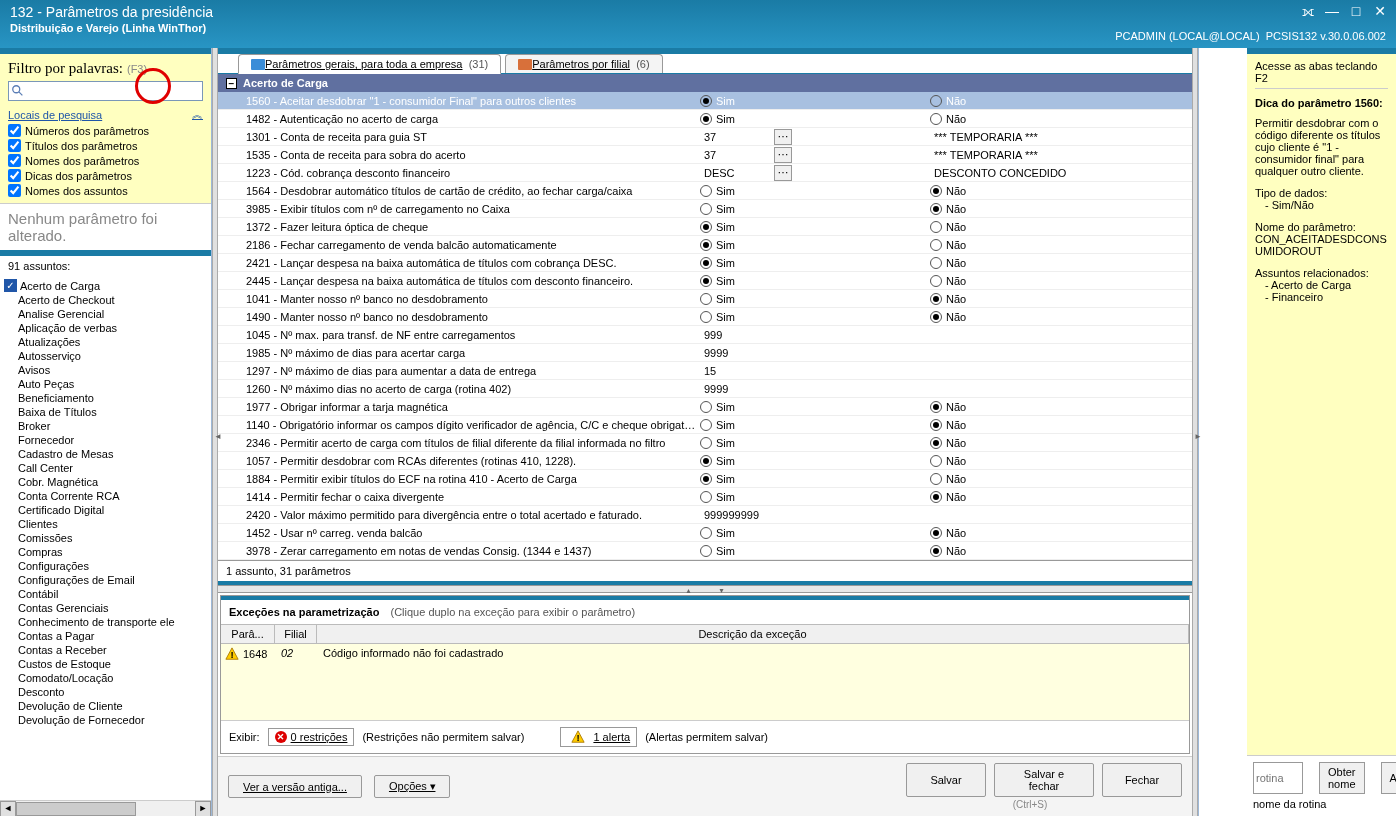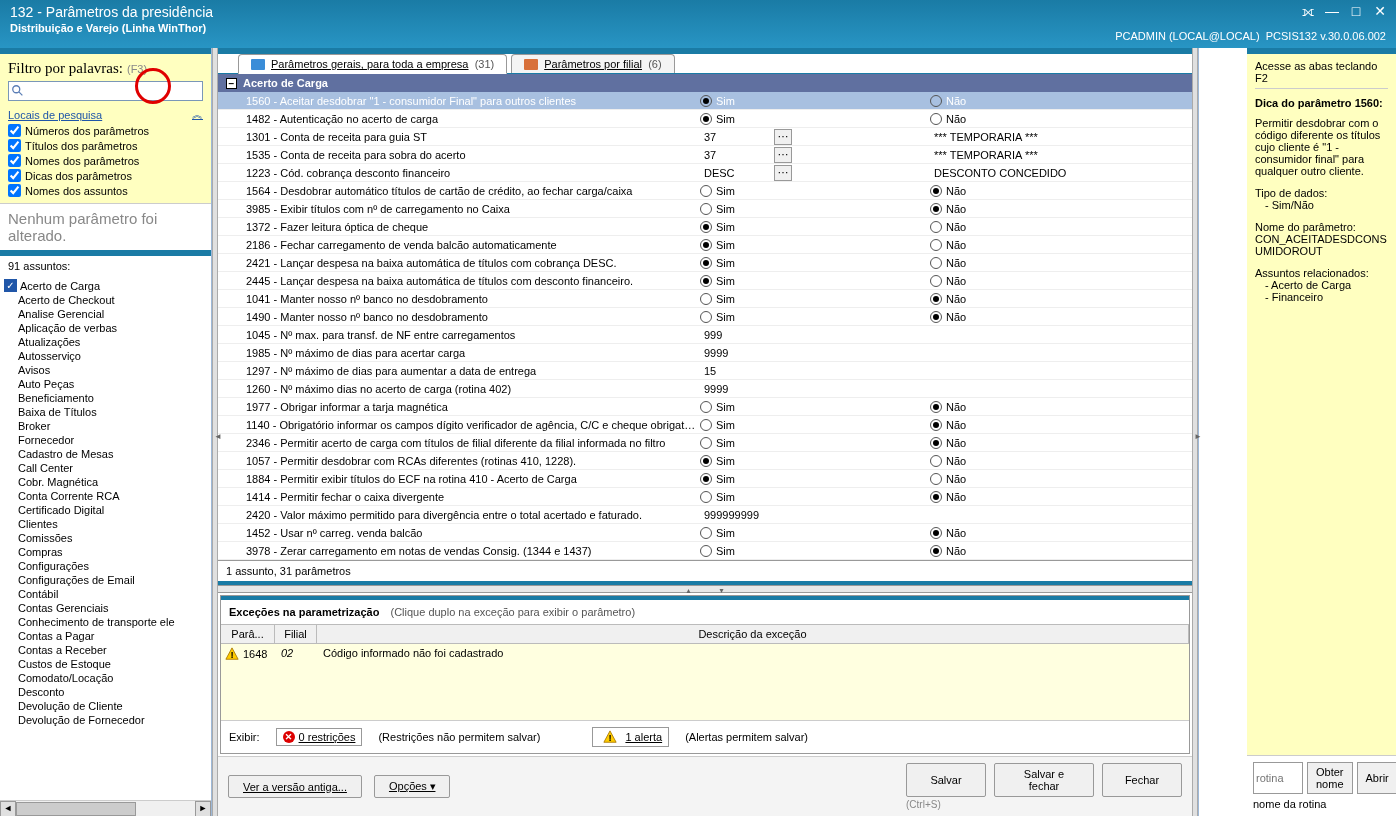--- a/index.html
+++ b/index.html
@@ -35,21 +35,21 @@
 .assunto-item { padding: 1px 8px 1px 18px; cursor: pointer; white-space: nowrap; }
 .assunto-item.checked { padding-left: 4px; display: flex; align-items: center; gap: 3px; }
 .assunto-item.checked .chk { width: 13px; height: 13px; background: #2056a8; color: #fff; font-size: 10px; text-align: center; line-height: 13px; }
 .hscroll { height: 16px; background: #f0f0f0; border-top: 1px solid #ccc; position: relative; }
 .hscroll-thumb { position: absolute; left: 16px; width: 120px; height: 14px; top: 1px; background: #ccc; border: 1px solid #999; }
 .hscroll-arrow { position: absolute; top: 0; width: 16px; height: 16px; background: #e0e0e0; border: 1px solid #999; text-align: center; line-height: 12px; font-size: 9px; }
 
 
 .center { flex: 1; display: flex; flex-direction: column; background: #fff; }
 .tabs-bar { height: 26px; background: #fff; border-bottom: 1px solid #1a7ba5; display: flex; align-items: flex-end; padding-left: 20px; border-top: 6px solid #1a7ba5; }
-.tab { display: flex; align-items: center; gap: 6px; padding: 3px 12px; border: 1px solid #999; border-bottom: none; border-radius: 4px 4px 0 0; margin-right: 4px; background: #f4f4f4; cursor: pointer; }
+.tab { display: flex; align-items: center; gap: 0; padding: 3px 12px; border: 1px solid #999; border-bottom: none; border-radius: 4px 4px 0 0; margin-right: 4px; background: #f4f4f4; cursor: pointer; }
 .tab.active { background: #fff; border-bottom: 1px solid #fff; position: relative; top: 1px; }
 .folder-icon { width: 14px; height: 11px; border-radius: 1px; }
 .tab-count { color: #555; }
 
 .param-scroll { flex: 1; overflow-y: scroll; background: #fff; border-bottom: 1px solid #999; }
 .group-header { background: #6070a0; color: #fff; padding: 3px 8px; font-weight: bold; display: flex; align-items: center; gap: 6px; }
 .collapse-icon { width: 11px; height: 11px; background: #fff; color: #000; text-align: center; line-height: 9px; font-size: 10px; border: 1px solid #000; }
 .param-row { display: flex; align-items: center; height: 18px; padding-left: 28px; border-bottom: 1px solid #eee; }
 .param-row.selected { background: #a8c0e0; color: #fff; }
 .param-row.selected .param-label { color: #fff; }
@@ -68,42 +68,42 @@
 .exc-section { border: 1px solid #999; margin: 2px; display: flex; flex-direction: column; }
 .exc-sep { height: 4px; background: #1a7ba5; }
 .exc-title { padding: 6px 8px; background: #fff; }
 .exc-hint { color: #555; margin-left: 8px; }
 .exc-grid { background: #ffffe0; }
 .exc-head-row { display: flex; background: #f0f0f0; border-bottom: 1px solid #bbb; border-top: 1px solid #bbb; text-align: center; }
 .exc-col { padding: 3px 6px; border-right: 1px solid #bbb; }
 .exc-data-row { display: flex; padding: 3px 0; }
 .warn-icon { width: 14px; height: 14px; margin: 0 4px; }
 .exc-spacer { height: 56px; }
-.exc-footer { display: flex; align-items: center; gap: 16px; padding: 6px 8px; border-top: 1px solid #ccc; background: #fff; }
+.exc-footer { display: flex; align-items: center; gap: 8px; padding: 6px 8px; border-top: 1px solid #ccc; background: #fff; }
 .badge { display: inline-flex; align-items: center; gap: 4px; border: 1px solid #999; padding: 2px 6px; background: #fff; cursor: pointer; }
 .err-icon { width: 12px; height: 12px; background: #d00; border-radius: 50%; color: #fff; font-size: 9px; text-align: center; line-height: 12px; font-weight: bold; }
 
 
 .bottom-bar { display: flex; align-items: center; justify-content: space-between; padding: 6px 10px; background: #f4f4f4; border-top: 1px solid #ccc; }
 .bottom-left { display: flex; gap: 12px; }
 .btn { padding: 4px 14px; border: 1px solid #999; background: #f0f0f0; cursor: pointer; border-radius: 2px; }
-.bottom-right { display: flex; flex-direction: column; align-items: flex-start; gap: 2px; padding-left: 44px; }
+.bottom-right { display: flex; flex-direction: column; align-items: center; gap: 2px; padding-left: 44px; }
 .btn-row { display: flex; gap: 8px; }
 .shortcut { color: #888; font-size: 10px; padding-right: 28px; }
 
 
 .right-panel { width: 198px; background: #fff; border-left: 1px solid #9db8d8; display: flex; flex-direction: column; padding-left: 48px; }
 .rp-sep { height: 6px; background: #1a7ba5; }
 .rp-yellow { background: #ffffc0; padding: 6px 8px; flex: 1; }
 .rp-line { margin-bottom: 8px; }
 .rp-bold { font-weight: bold; }
 .rp-section { margin-top: 10px; }
 .rp-indent { padding-left: 10px; }
 .rp-bottom { padding: 6px; background: #fff; border-top: 1px solid #ccc; }
-.rp-input-row { display: flex; gap: 4px; margin-bottom: 4px; }
+.rp-input-row { display: flex; gap: 16px; margin-bottom: 4px; }
 .rp-input { width: 50px; border: 1px solid #999; padding: 2px; color: #888; }
 .rp-btn { padding: 3px 8px; border: 1px solid #999; background: #f0f0f0; cursor: pointer; }
 
 .splitter-v { width: 6px; background: #e0e0e0; cursor: col-resize; border-left: 1px solid #aaa; border-right: 1px solid #aaa; position: relative; }
 .splitter-v .grip { position: absolute; top: 50%; left: 1px; font-size: 8px; color: #666; }
 </style>
 </head>
 <body>
 
 <div class="title-bar">

